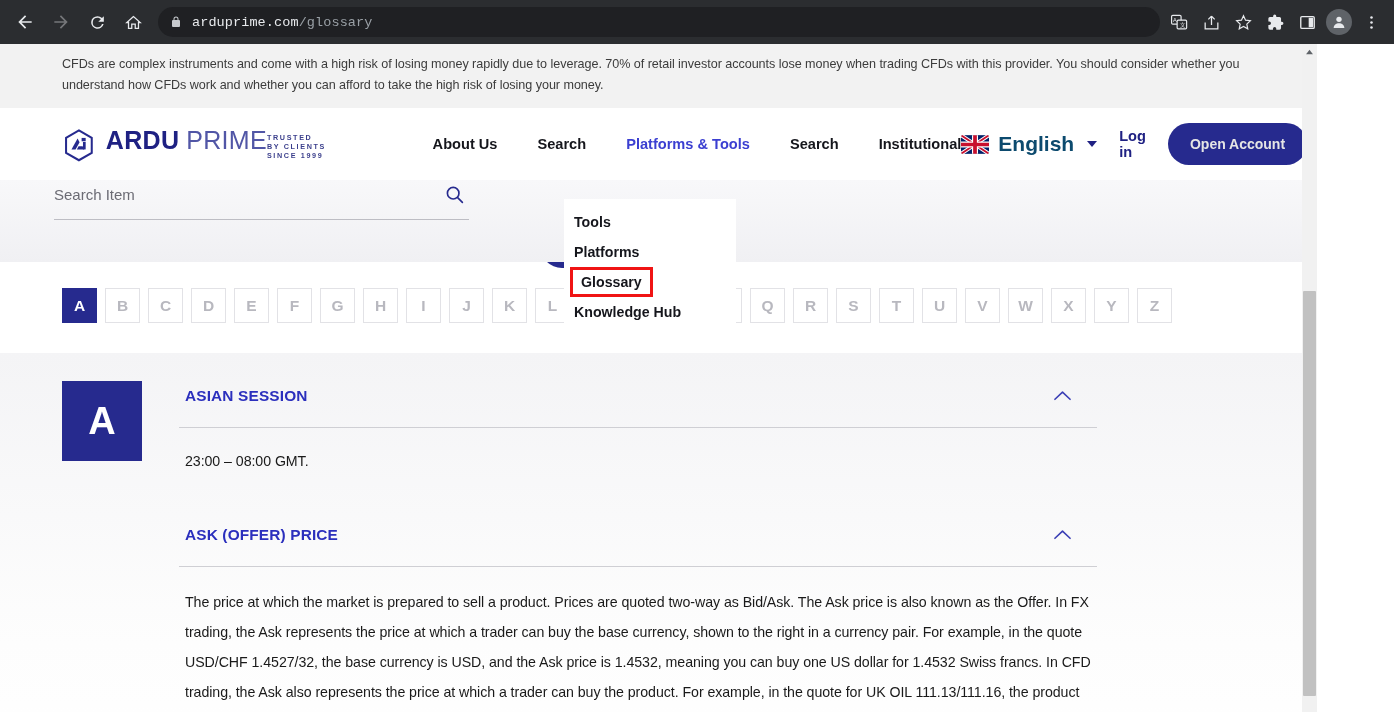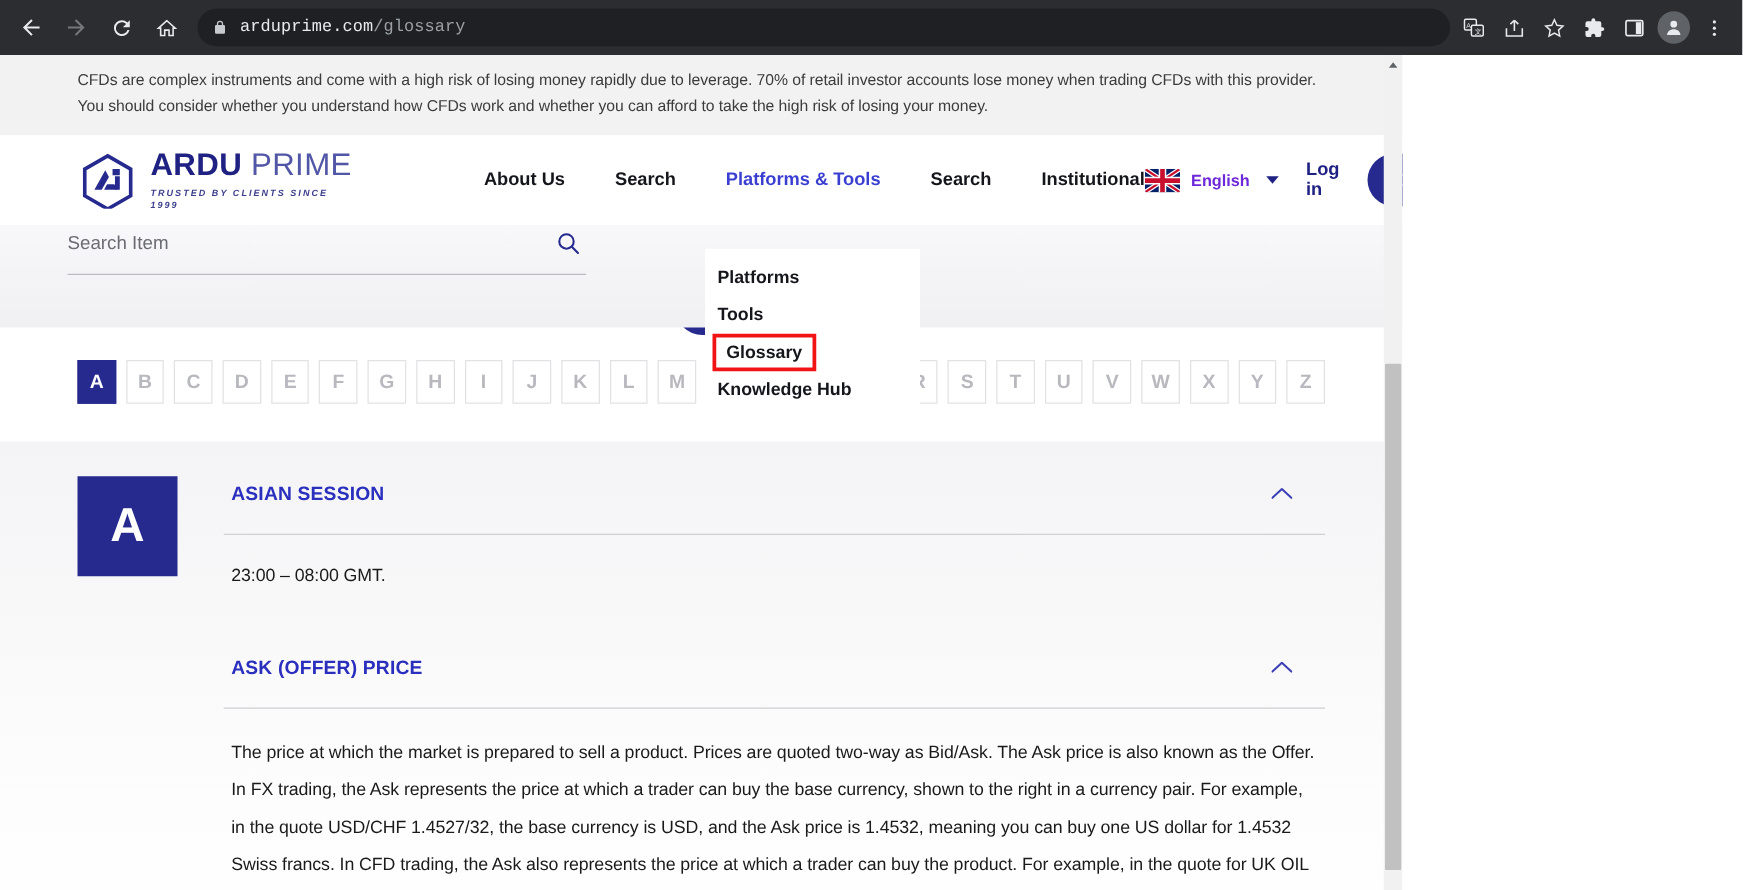--- a/index.html
+++ b/index.html
@@ -62,21 +62,21 @@
   .avatar-circle {
     width: 26px; height: 26px;
     border-radius: 50%;
     background: #5f6368;
     display: flex; align-items: center; justify-content: center;
   }
 
   
   .page {
     position: relative;
-    width: 1122px;
+    width: 1317px;
     height: 668px;
     background: #ffffff;
     overflow: hidden;
   }
 
   
   .disclaimer {
     background: #f2f2f2;
     padding: 10px 62px 12px 62px;
     font-size: 12.6px;
@@ -91,49 +91,49 @@
     height: 72px;
     display: flex;
     align-items: center;
     padding: 0 62px;
     background: #ffffff;
     position: relative;
     z-index: 30;
   }
   .logo-wrap { display: flex; align-items: center; gap: 10px; }
   .logo-mark { width: 50px; height: 46px; }
-  .logo-text { display: flex; flex-direction: column; }
+  .logo-text { display: flex; flex-direction: row; }
   .logo-name {
     font-size: 25px; font-weight: 700; letter-spacing: 0.3px;
     line-height: 1; display: flex; gap: 7px;
   }
   .logo-ardu { color: #1f2183; }
   .logo-prime { color: #5156a6; font-weight: 400; }
   .logo-tag {
     font-size: 7.2px; color: #3b3f8c; letter-spacing: 1.65px;
-    margin-top: 5px; font-weight: 600; font-style: italic;
+    margin-top: 5px; font-weight: 600;
   }
 
   .main-nav {
     display: flex; align-items: center; gap: 40px;
     margin-left: 104px;
   }
   .nav-link {
     font-size: 14.6px; font-weight: 700; color: #15161c;
     cursor: pointer; white-space: nowrap;
   }
   .nav-link.active { color: #3b3fd1; }
 
   .header-right {
     margin-left: auto;
     display: flex; align-items: center; gap: 22px;
   }
   .lang-sel { display: flex; align-items: center; gap: 9px; cursor: pointer; }
   .flag { width: 28px; height: 19px; border-radius: 2px; }
-  .lang-label { font-size: 13px; font-weight: 700; color: #6d28d9; }
+  .lang-label { font-size: 21px; font-weight: 700; color: #0c4a6e; }
   .caret-down {
     width: 0; height: 0;
     border-left: 5.5px solid transparent;
     border-right: 5.5px solid transparent;
     border-top: 6.5px solid #1f2183;
     margin-left: 4px;
   }
   .login-link {
     font-size: 14.6px; font-weight: 700; color: #1f2183; cursor: pointer;
   }
@@ -446,22 +446,22 @@
         <svg width="21" height="21" viewBox="0 0 24 24">
           <circle cx="10.5" cy="10.5" r="6.6" fill="none" stroke="#262a8e" stroke-width="1.9"></circle>
           <path d="M15.6 15.6 21 21" stroke="#262a8e" stroke-width="1.9" stroke-linecap="round"></path>
         </svg>
       </span>
     </div>
   </div>
   <button class="search-btn">Search</button>
 
   <div class="dropdown">
+    <div class="dd-item">Tools</div>
     <div class="dd-item">Platforms</div>
-    <div class="dd-item">Tools</div>
     <div class="dd-item highlighted">Glossary</div>
     <div class="dd-item">Knowledge Hub</div>
   </div>
 
   <div class="alpha-band">
     <div class="alpha-row" id="alpha-row">
         <div class="alpha-cell selected">A</div>
         <div class="alpha-cell">B</div>
         <div class="alpha-cell">C</div>
         <div class="alpha-cell">D</div>

